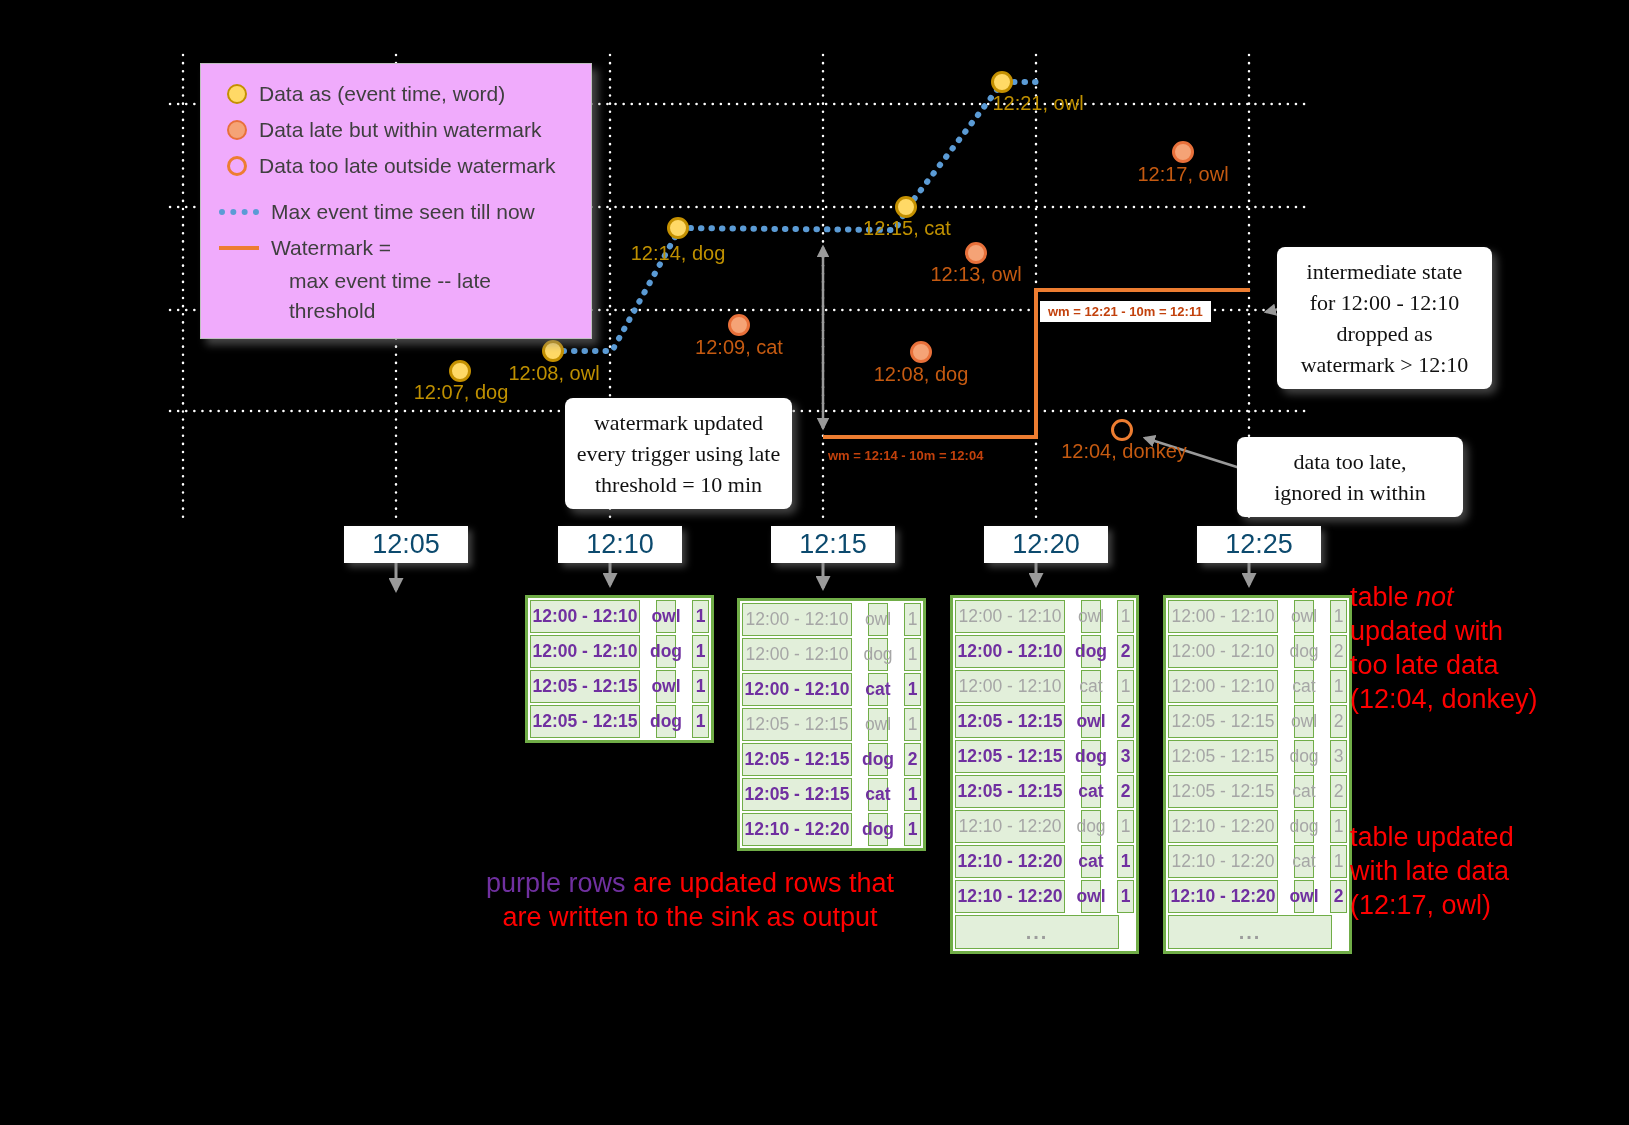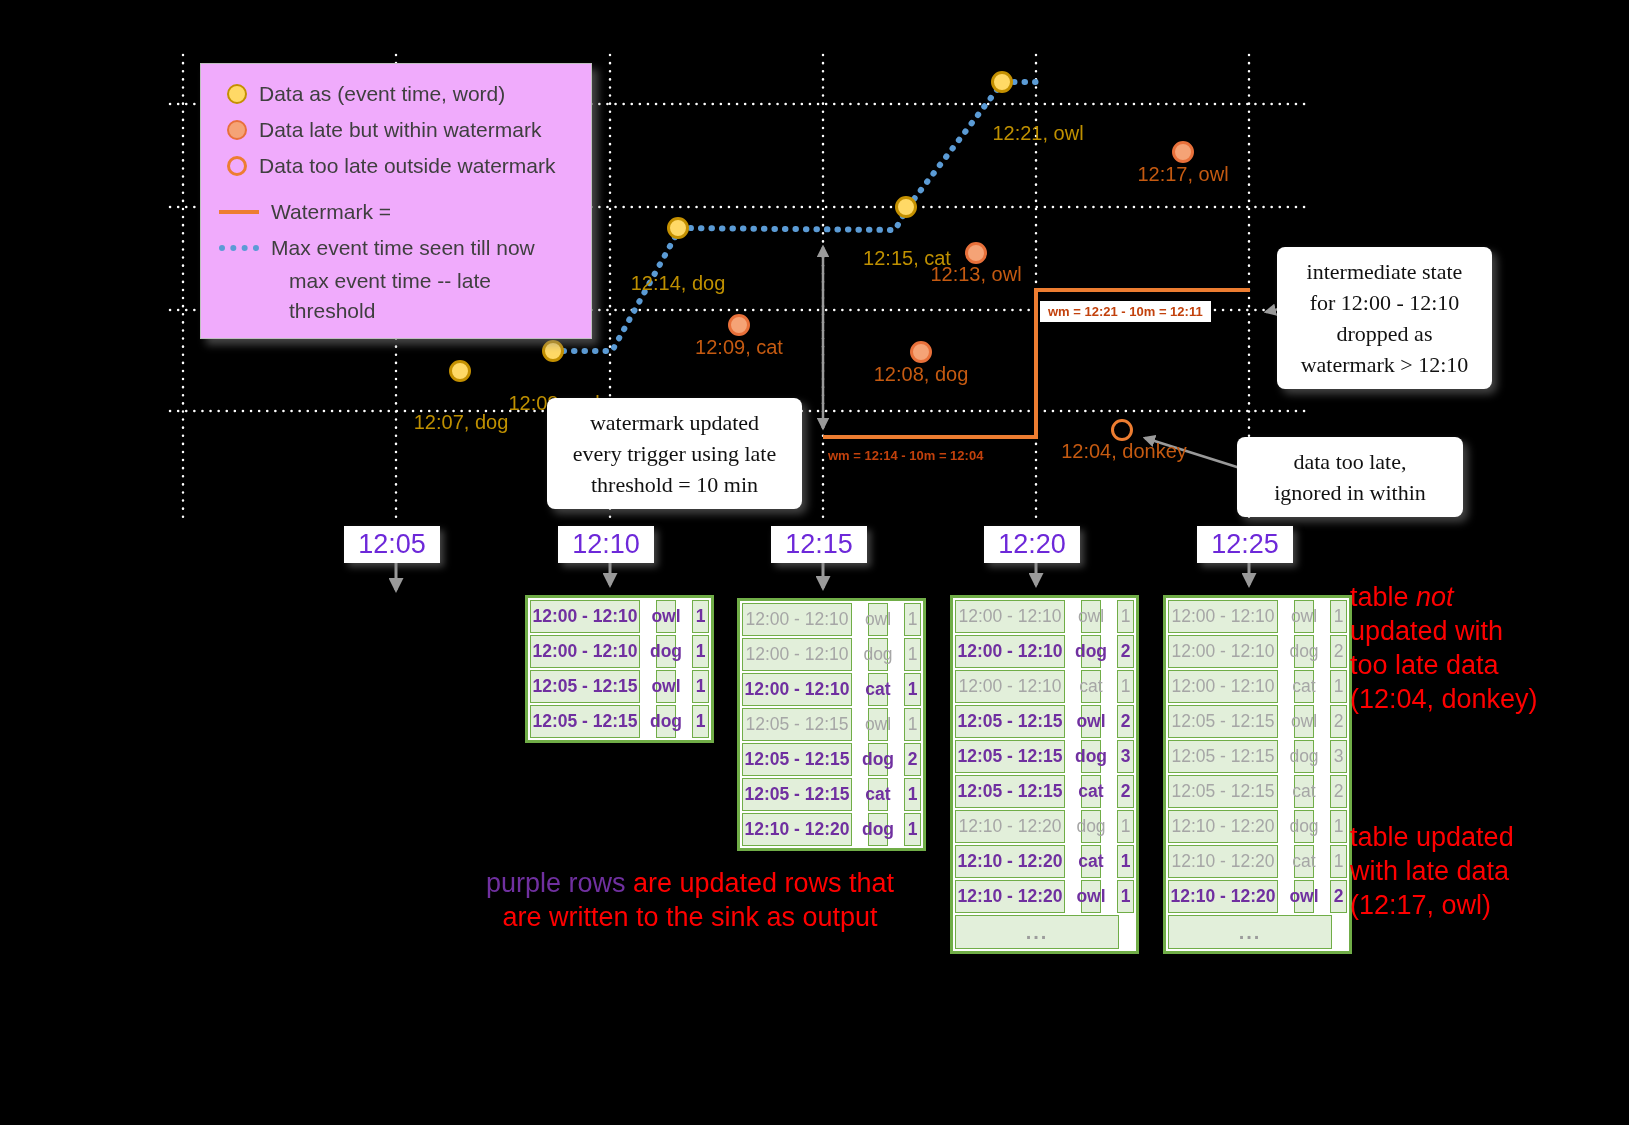--- a/index.html
+++ b/index.html
@@ -7,21 +7,21 @@
            font-family:"Liberation Sans", sans-serif; }
   svg.layer { position:absolute; left:0; top:0; }
 
   
   .pt { position:absolute; width:22px; height:22px; border-radius:50%; box-sizing:border-box; }
   .pt.ontime  { background:#ffd966; border:3px solid #c49000; }
   .pt.late    { background:#f5a376; border:3px solid #e8703a; }
   .pt.toolate { background:transparent; border:3.5px solid #ed7d31; }
 
   .ptlabel { position:absolute; transform:translateX(-50%); font-size:20px; white-space:nowrap; }
-  .gold { color:#bf9000;margin-top:30px; }
+  .gold { color:#bf9000; }
   .orangetxt { color:#c55a11; }
 
   .wmlabel { position:absolute; font-size:13px; font-weight:700; color:#c2410c; white-space:nowrap; }
   .wmlabel.boxed { background:#fff; padding:3px 8px; }
 
   
   .legend { position:absolute; left:200px; top:63px; width:392px; box-sizing:border-box;
             background:#f0abfc; border:1px solid #c0c0c0; box-shadow:6px 6px 8px rgba(135,135,135,.5);
             padding:12px 10px 12px 18px; color:#3f3f3f; font-size:21px; }
   .lg-row { display:flex; align-items:center; height:36px; gap:12px; }
@@ -34,21 +34,21 @@
   .sample.max { border-top:6px dotted #5b9bd5; }
   .sample.wm  { border-top:4px solid #ed7d31; }
   .lg-sub { padding-left:70px; line-height:30px; }
 
   
   .callout { position:absolute; box-sizing:border-box; background:#fff; color:#111; border-radius:8px;
              text-align:center; font-size:22px; line-height:31px; padding:9px 8px;
              box-shadow:5px 5px 9px rgba(135,135,135,.5);font-family:Liberation Serif, serif; }
 
   
-  .timebox { position:absolute; width:96px; height:37px; background:#fff; color:#6d28d9; font-size:27px;
+  .timebox { position:absolute; width:124px; height:37px; background:#fff; color:#0c4a6e; font-size:27px;
              display:flex; align-items:center; justify-content:center;
              box-shadow:4px 4px 7px rgba(135,135,135,.5); }
 
   
   .rtable { position:absolute; background:#fff; border:3px solid #70ad47; padding:2px; }
   .trow { display:flex; gap:16px; margin-bottom:2px; }
   .trow:last-child { margin-bottom:0; }
   .cell { box-sizing:border-box; height:33px; background:#e2efda; border:1.5px solid #70ad47;
           display:flex; align-items:center; justify-content:center; font-size:17.5px; white-space:nowrap; }
   .cell.win  { width:110px; }
@@ -137,31 +137,31 @@
     <div class="lg-row">
       <span class="dot late"></span>
       <span class="lg-text">Data late but within watermark</span>
     </div>
     <div class="lg-row">
       <span class="dot toolate"></span>
       <span class="lg-text">Data too late outside watermark</span>
     </div>
     <div class="lg-spacer"></div>
     <div class="lg-row">
+      <span class="sample max"></span>
+      <span class="lg-text">Max event time seen till now</span>
+    </div>
+    <div class="lg-row">
       <span class="sample wm"></span>
       <span class="lg-text">Watermark =</span>
     </div>
-    <div class="lg-row">
-      <span class="sample max"></span>
-      <span class="lg-text">Max event time seen till now</span>
-    </div>
     <div class="lg-sub">max event time -- late threshold</div>
   </div>
 
-  <div class="callout" style="left:547px;top:398px;width:255px">
+  <div class="callout" style="left:565px;top:398px;width:227px">
     <div>watermark updated</div>
     <div>every trigger using late</div>
     <div>threshold = 10 min</div>
   </div>
   <div class="callout" style="left:1277px;top:247px;width:215px">
     <div>intermediate state</div>
     <div>for 12:00 - 12:10</div>
     <div>dropped as</div>
     <div>watermark &gt; 12:10</div>
   </div>

